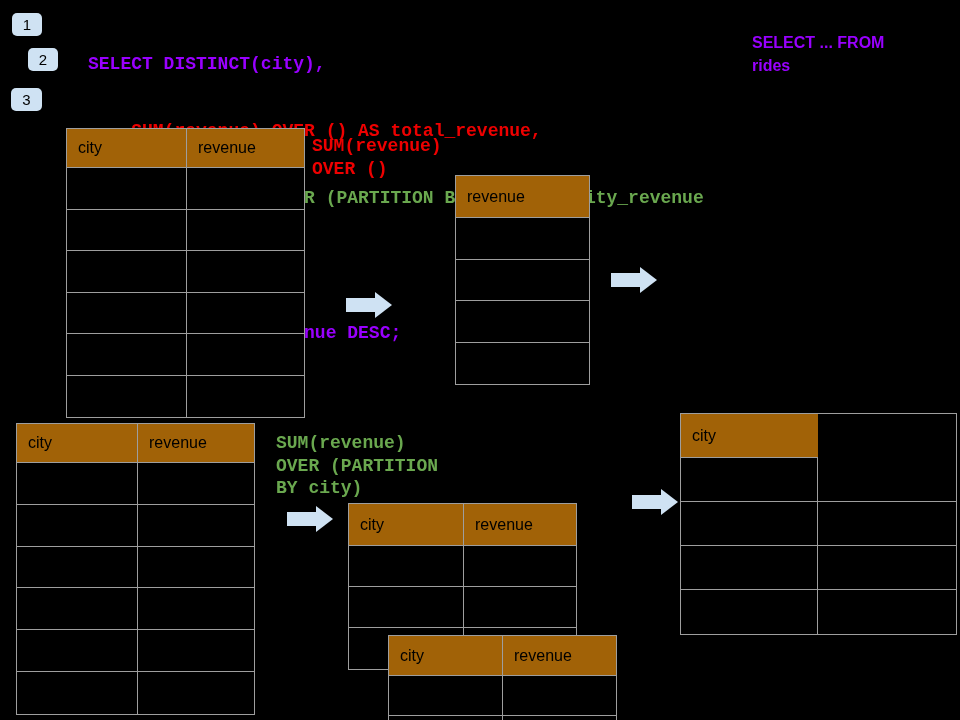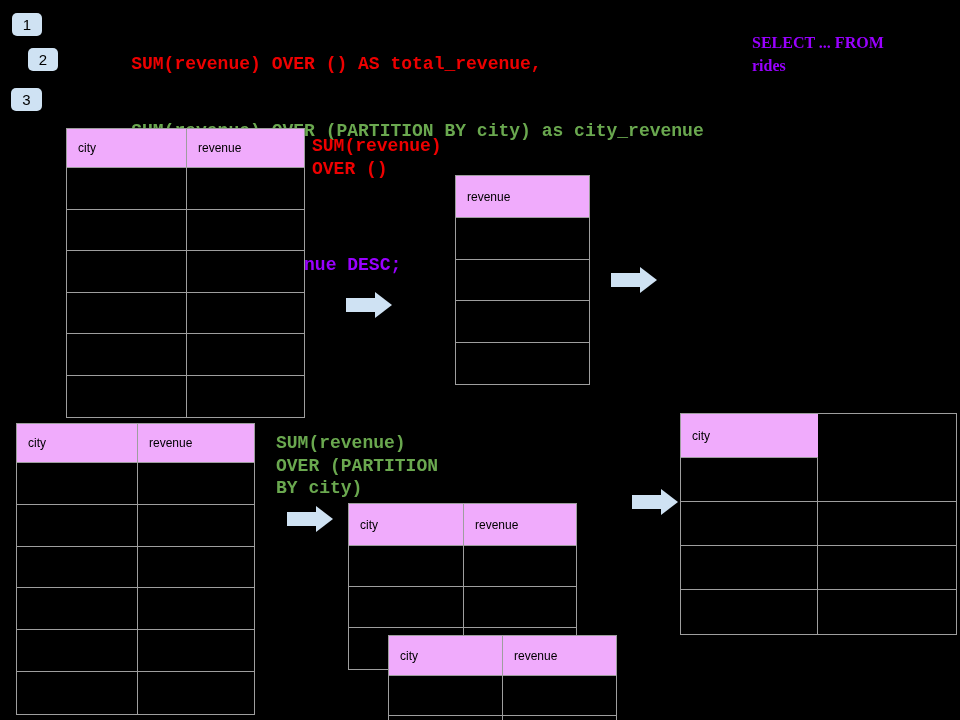--- a/index.html
+++ b/index.html
@@ -11,53 +11,54 @@
          font:15px/1 "Liberation Sans",sans-serif;
          display:flex;align-items:center;justify-content:center;}
 
   
   .code{position:absolute;left:88px;top:8px;font-family:"Liberation Mono",monospace;
         font-weight:bold;font-size:18px;line-height:22.4px;white-space:pre;}
   .c-purple{color:#9900ff;}
   .c-red{color:#ee0000;}
   .c-green{color:#6aa84f;}
   .side-note{position:absolute;left:752px;top:31px;color:#9900ff;white-space:pre;
-             font-family:Liberation Serif, serif;font-weight:bold;
+             font-family:Liberation Sans, sans-serif;font-weight:bold;
              font-size:16px;line-height:23px;}
   .ann{position:absolute;font-family:"Liberation Mono",monospace;font-weight:bold;
        font-size:18px;line-height:22.5px;white-space:pre;}
 
   
   .tbl{position:absolute;border:1px solid #9e9e9e;background:#000;box-sizing:border-box;}
   .trow{display:flex;}
   .tcell{border-right:1px solid #9e9e9e;border-bottom:1px solid #9e9e9e;
          box-sizing:border-box;}
   .trow .tcell:last-child{border-right:none;}
   .tbl .trow:last-child .tcell{border-bottom:none;}
-  .thead .tcell{background:#f0abfc;color:#000;display:flex;align-items:center;
-                padding-left:11px;font-size:12px;}
+  .thead .tcell{background:#a16207;color:#000;display:flex;align-items:center;
+                padding-left:11px;font-size:16px;}
   .fill{flex:1 1 auto;}
 
   
   .arrow{position:absolute;width:46px;height:26px;}
   .arrow .shaft{position:absolute;left:0;top:6px;width:29px;height:14px;background:#cfe2f3;}
   .arrow .head{position:absolute;left:29px;top:0;width:0;height:0;
                border-top:13px solid transparent;border-bottom:13px solid transparent;
                border-left:17px solid #cfe2f3;}
 </style>
 </head>
 <body>
 
 <div class="page">
 
   <div class="badge" style="left:12px;top:13px;width:30px;height:23px">1</div>
   <div class="badge" style="left:28px;top:48px;width:30px;height:23px">2</div>
   <div class="badge" style="left:11px;top:88px;width:31px;height:23px">3</div>
 
   <div class="code">
+    <div class="c-purple">SELECT DISTINCT(city),</div>
     <div class="c-red">    SUM(revenue) OVER () AS total_revenue,</div>
     <div class="c-green">    SUM(revenue) OVER (PARTITION BY city) as city_revenue</div>
     <div class="c-purple">  FROM rides</div>
     <div class="c-purple">  ORDER by city_revenue DESC;</div>
   </div>
 
   <div class="side-note">SELECT ... FROM
 rides</div>
 
   <div class="tbl" style="left:66px;top:128px;width:239px">

